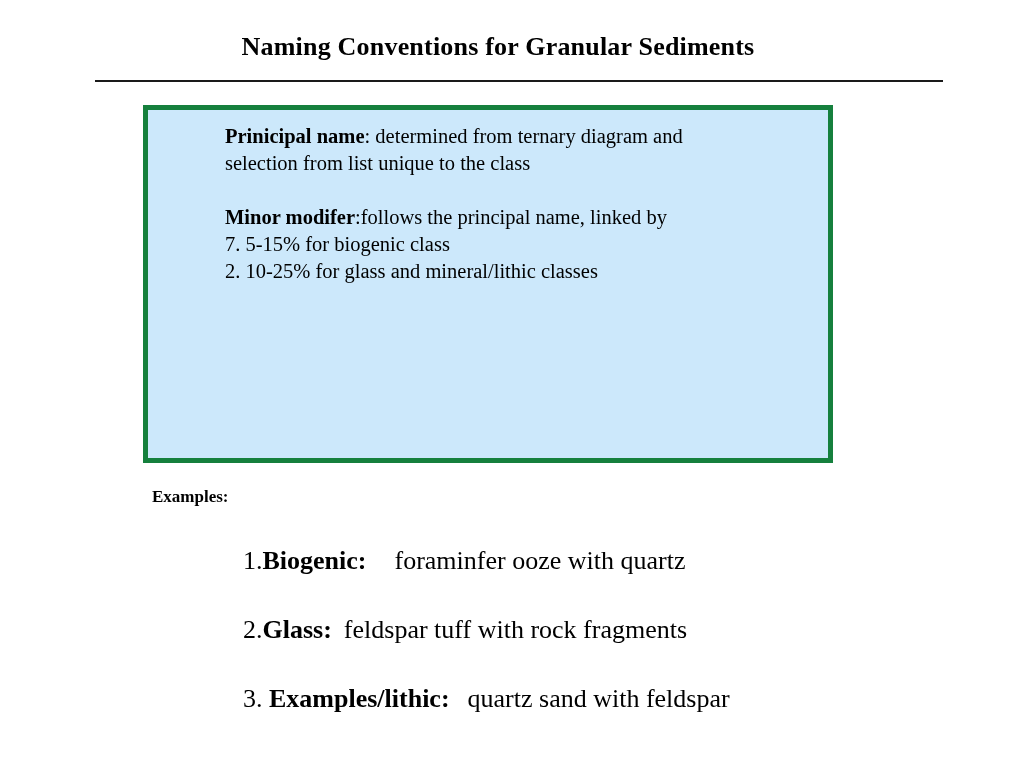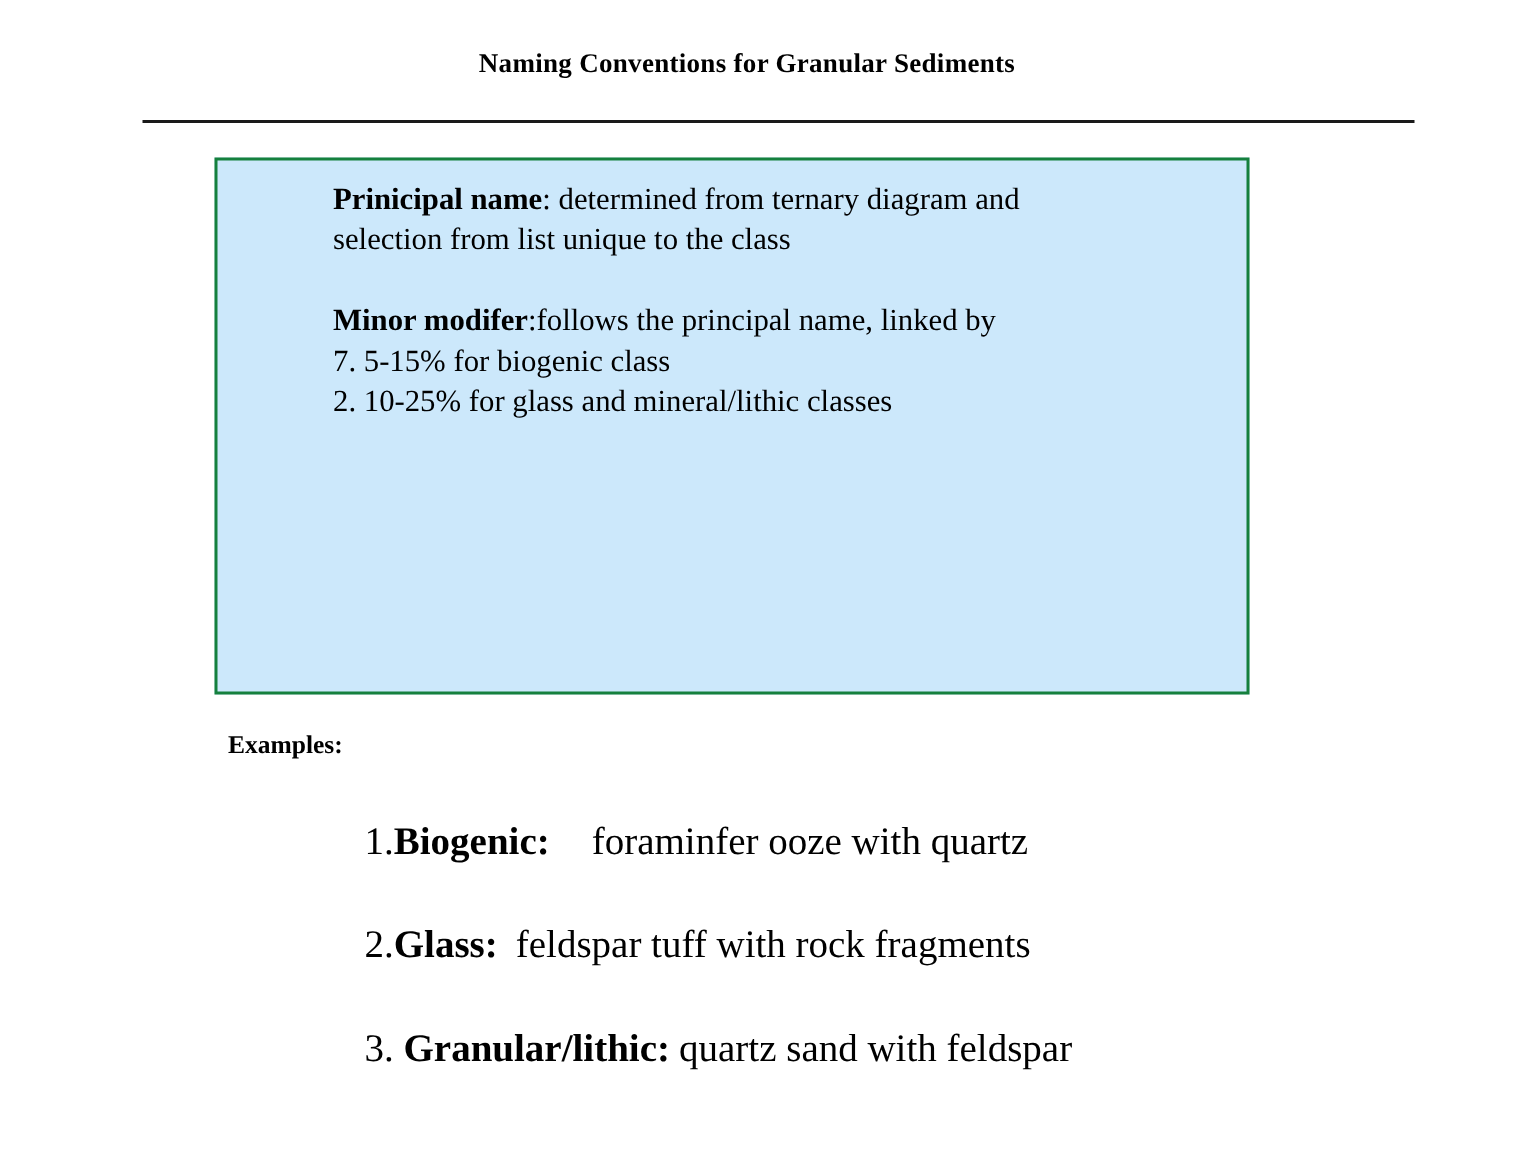--- a/index.html
+++ b/index.html
@@ -16,41 +16,41 @@
     font-family: "Liberation Serif", "DejaVu Serif", serif;
     color: #000000;
   }
   .title {
     position: absolute;
     top: 32px;
     left: 0;
     width: 996px;
     margin: 0;
     text-align: center;
-    font-size: 18px;
+    font-size: 26px;
     font-weight: bold;
     letter-spacing: 0.2px;
   }
   .title-rule {
     position: absolute;
     left: 95px;
     top: 80px;
     width: 848px;
     height: 2px;
     background: #1a1a1a;
   }
   .info-box {
     position: absolute;
     left: 143px;
     top: 105px;
     width: 690px;
     height: 358px;
     box-sizing: border-box;
     background: #cce8fb;
-    border: 2px solid #15803d;
+    border: 5px solid #15803d;
     padding: 13px 16px 0 77px;
     font-size: 20.5px;
     line-height: 27px;
   }
   .info-box p {
     margin: 0 0 27px 0;
   }
   .line {
     display: block;
   }
@@ -74,21 +74,21 @@
     white-space: pre;
   }
   .example .label {
     font-weight: bold;
   }
   .example .text {
     margin-left: 8px;
   }
   .example:nth-child(1) .text { margin-left: 28px; }
   .example:nth-child(2) .text { margin-left: 12px; }
-  .example:nth-child(3) .text { margin-left: 6px; text-align: right; }
+  .example:nth-child(3) .text { margin-left: 18px; text-align: right; }
   b { font-weight: bold; }
 </style>
 </head>
 <body>
 
 <div class="slide">
 
   <h1 class="title">Naming Conventions for Granular Sediments</h1>
 
   <div class="title-rule"></div>
@@ -110,17 +110,17 @@
   </div>
 
   <h2 class="examples-heading">Examples:</h2>
 
   <div class="examples-list">
 
     <div class="example"><span>1.</span><span class="label">Biogenic:</span><span class="text">foraminfer ooze with quartz</span></div>
 
     <div class="example"><span>2.</span><span class="label">Glass:</span><span class="text">feldspar tuff with rock fragments</span></div>
 
-    <div class="example"><span>3. </span><span class="label">Granular/lithic:</span><span class="text">quartz sand with feldspar</span></div>
+    <div class="example"><span>3. </span><span class="label">Examples/lithic:</span><span class="text">quartz sand with feldspar</span></div>
 
   </div>
 
 </div>
 
 </body></html>

